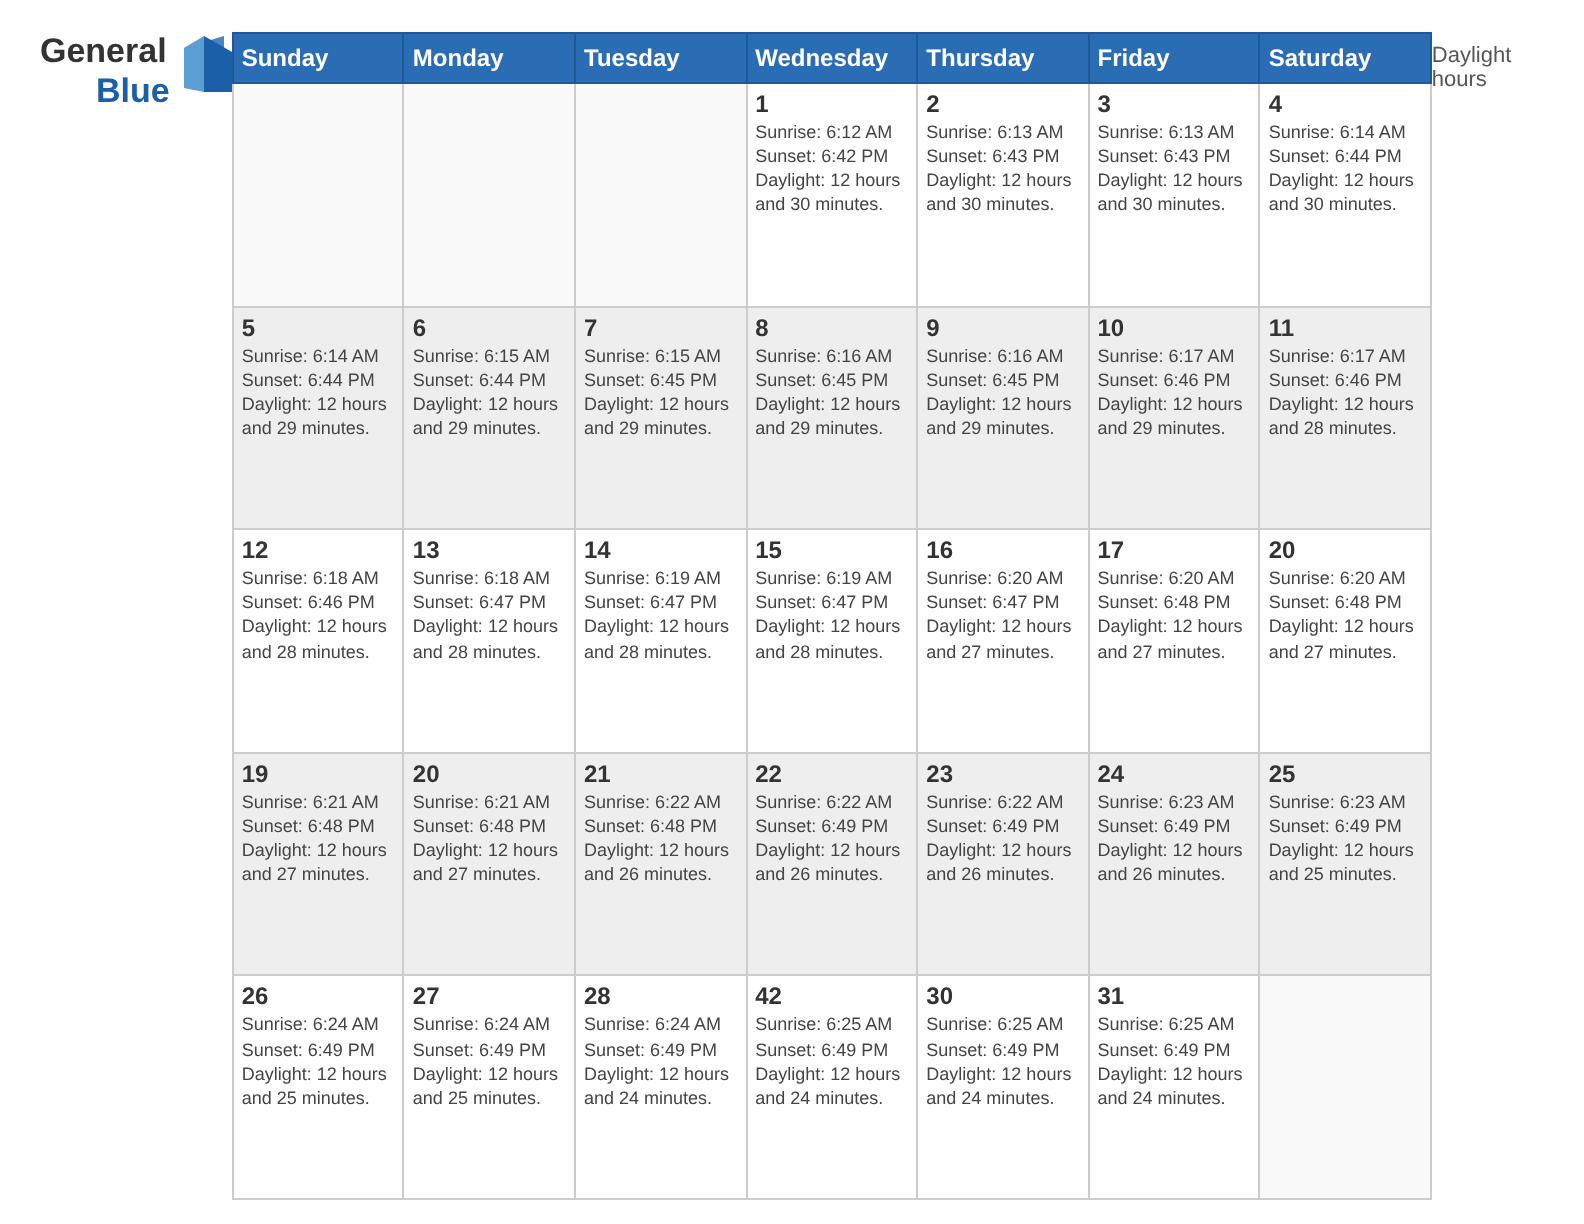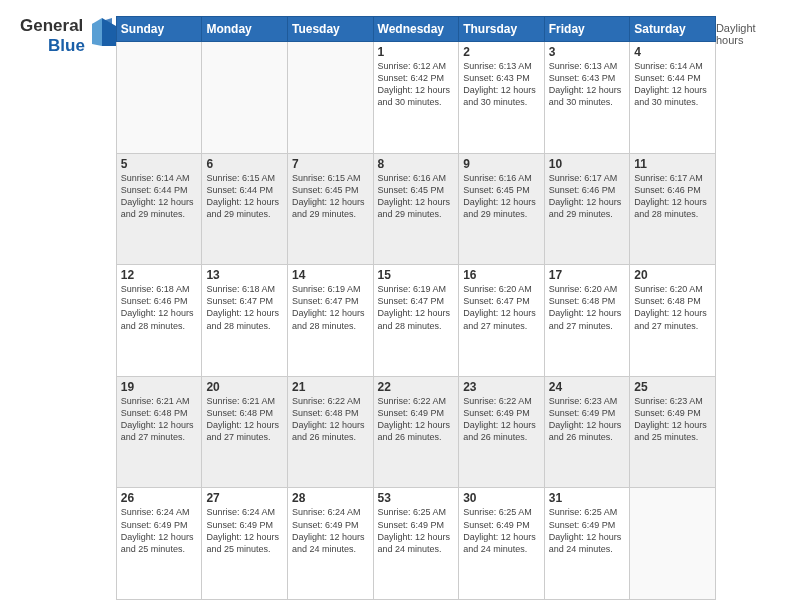--- a/index.html
+++ b/index.html
@@ -329,21 +329,21 @@
 and 25 minutes.</div>
           </td>
           <td class="day-cell">
             <div class="day-number">28</div>
             <div class="day-info" style="white-space: pre-line;">Sunrise: 6:24 AM
 Sunset: 6:49 PM
 Daylight: 12 hours
 and 24 minutes.</div>
           </td>
           <td class="day-cell">
-            <div class="day-number">53</div>
+            <div class="day-number">42</div>
             <div class="day-info" style="white-space: pre-line;">Sunrise: 6:25 AM
 Sunset: 6:49 PM
 Daylight: 12 hours
 and 24 minutes.</div>
           </td>
           <td class="day-cell">
             <div class="day-number">30</div>
             <div class="day-info" style="white-space: pre-line;">Sunrise: 6:25 AM
 Sunset: 6:49 PM
 Daylight: 12 hours

